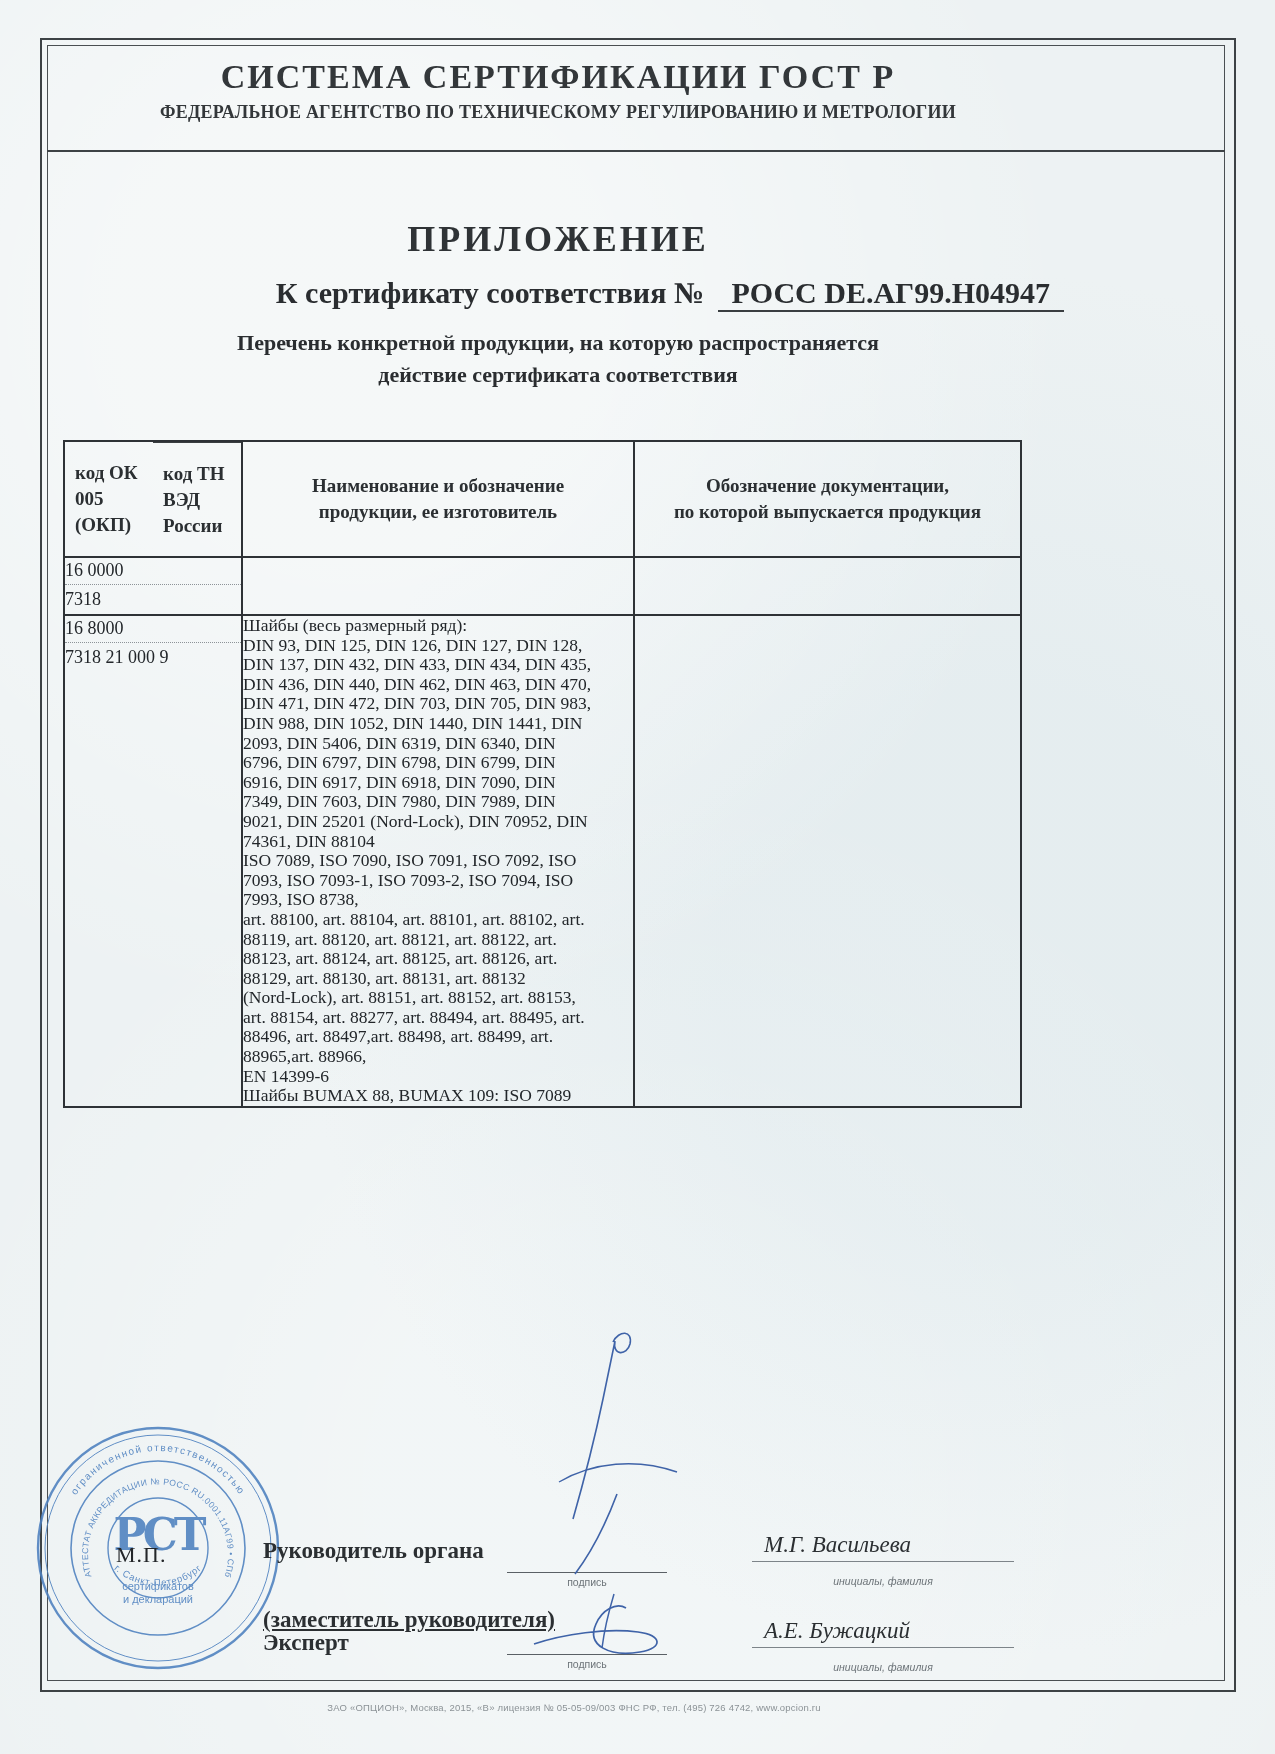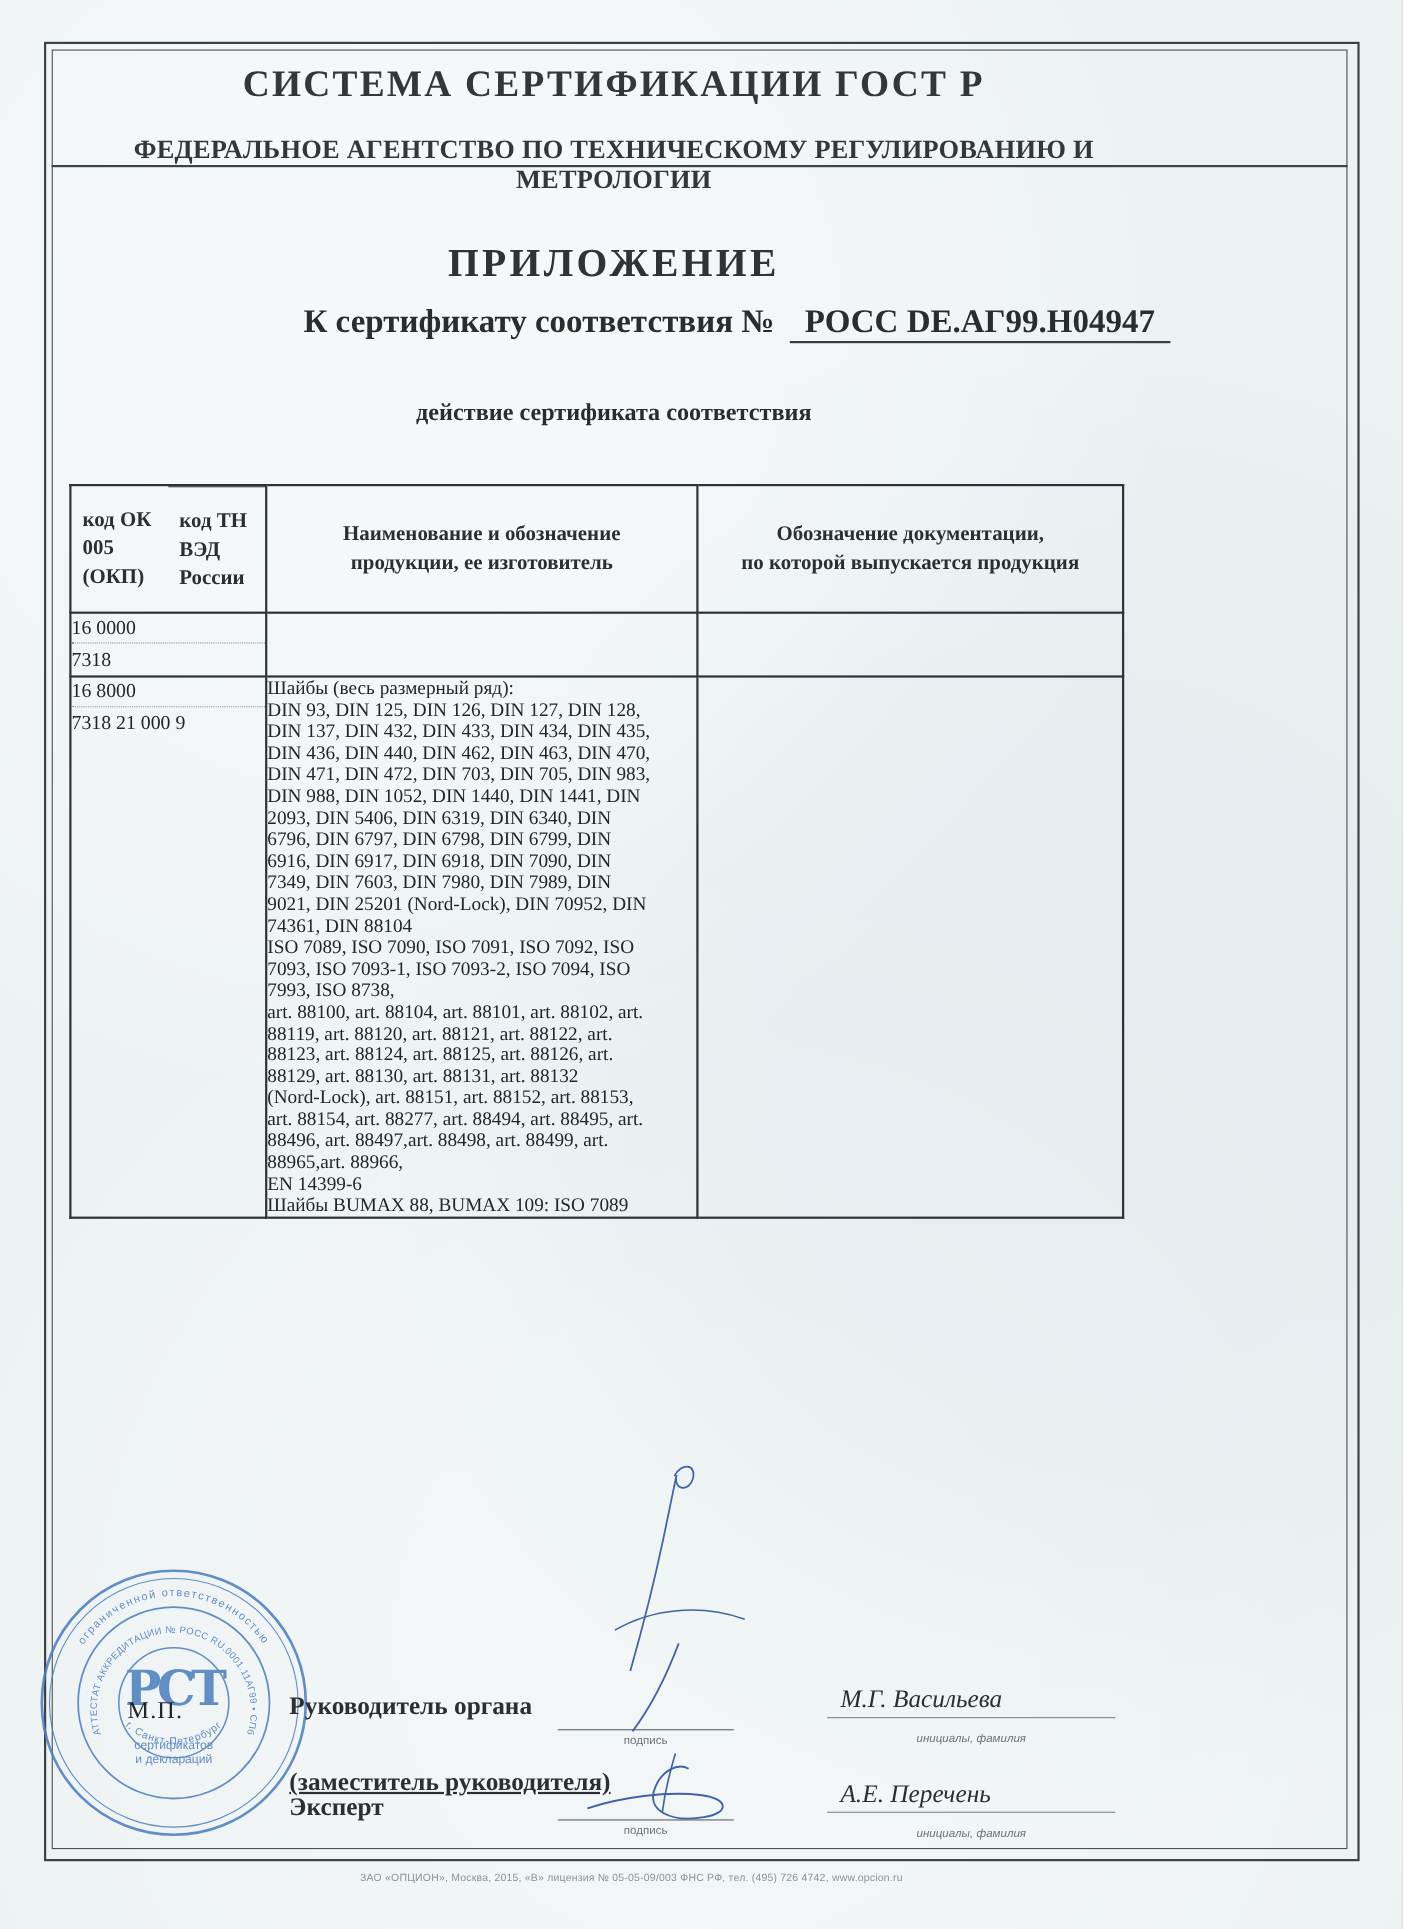--- a/index.html
+++ b/index.html
@@ -10,21 +10,21 @@
       radial-gradient(circle at 28% 18%, rgba(255,255,255,.45) 0 14%, transparent 42%),
       radial-gradient(circle at 78% 55%, rgba(214,228,233,.35) 0 20%, transparent 50%),
       radial-gradient(circle at 50% 85%, rgba(255,255,255,.3) 0 16%, transparent 45%);
     font-family:"Liberation Serif", serif;color:#2a2d30;
   }
   .frame-outer{position:absolute;left:40px;top:38px;width:1192px;height:1650px;border:2px solid #3d4245;}
   .frame-inner{position:absolute;left:47px;top:45px;width:1176px;height:1634px;border:1px solid #4a4f52;}
 
   .hdr{position:absolute;left:52px;width:1012px;text-align:center;font-weight:bold;}
   .hdr1{top:58px;font-size:34px;letter-spacing:2px;color:#33373a;}
-  .hdr2{top:124px;font-size:24px;letter-spacing:0.2px;color:#33373a;}
+  .hdr2{top:102px;font-size:18px;letter-spacing:0.2px;color:#33373a;}
   .hdr-rule{position:absolute;left:47px;top:150px;width:1178px;border-top:2px solid #3d4245;}
 
   .docnum{position:absolute;left:800px;top:180px;white-space:nowrap;}
   .docnum .nsign{font-size:30px;font-weight:bold;color:#2a2d30;}
   .docnum .digits{font-family:"DejaVu Sans Mono", monospace;font-size:37px;font-weight:bold;letter-spacing:5px;vertical-align:-2px;}
 
   .title{position:absolute;left:52px;top:218px;width:1012px;text-align:center;font-size:36px;font-weight:bold;letter-spacing:3px;color:#2f3336;}
   .certline{position:absolute;left:52px;top:276px;width:1012px;text-align:right;font-size:30px;font-weight:bold;}
   .certline .num{border-bottom:2px solid #3a3e41;padding:0 14px 1px 14px;margin-left:6px;}
   .desc{position:absolute;left:52px;width:1012px;text-align:center;font-size:22px;font-weight:bold;}
@@ -77,20 +77,21 @@
   <div class="hdr-rule"></div>
 
 
   <div class="title">ПРИЛОЖЕНИЕ</div>
 
   <div class="certline">
     <span>К сертификату соответствия №</span>
     <span class="num">РОСС DE.АГ99.Н04947</span>
   </div>
 
+  <div class="desc desc1">Перечень конкретной продукции,  на которую распространяется</div>
   <div class="desc desc2">действие сертификата соответствия</div>
 
   <table class="ptable">
     <colgroup>
         <col class="c1">
         <col class="c2">
         <col class="c3">
       </colgroup>
     <thead>
       <tr>
@@ -208,19 +209,19 @@
   <div class="sigcap sigcap1">подпись</div>
   <div class="sigline sig2"></div>
   <div class="sigcap sigcap2">подпись</div>
 
   <div class="nameblock nb1">
     <div class="nametext">М.Г. Васильева</div>
     <div class="nameline"></div>
     <div class="namecap">инициалы, фамилия</div>
   </div>
   <div class="nameblock nb2">
-    <div class="nametext">А.Е. Перечень</div>
+    <div class="nametext">А.Е. Бужацкий</div>
     <div class="nameline"></div>
     <div class="namecap">инициалы, фамилия</div>
   </div>
 
   <div class="footer">ЗАО «ОПЦИОН», Москва, 2015, «В»   лицензия № 05-05-09/003 ФНС РФ,  тел. (495) 726 4742, www.opcion.ru</div>
 </div>
 
 </body></html>

